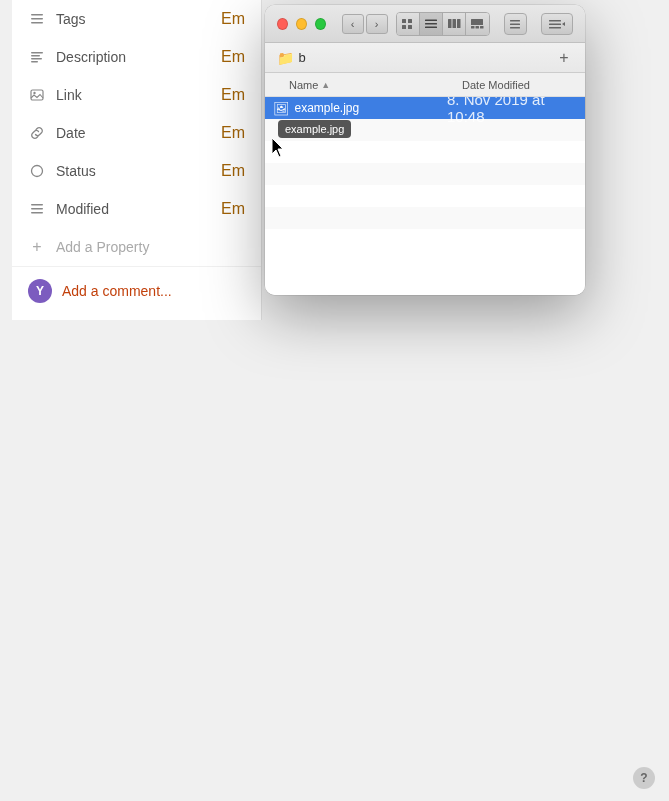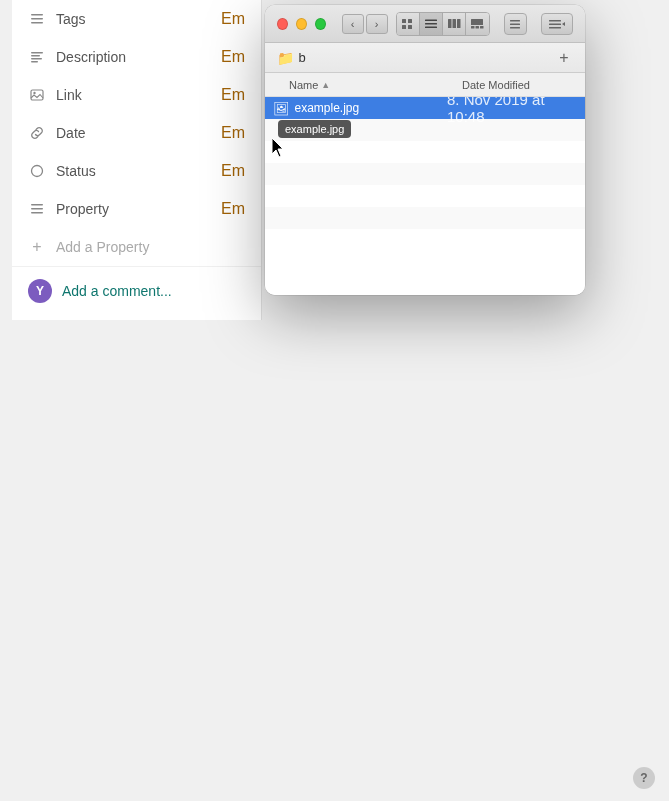--- a/index.html
+++ b/index.html
@@ -66,21 +66,21 @@
       color: white;
       font-size: 12px;
       font-weight: 600;
       display: flex;
       align-items: center;
       justify-content: center;
       flex-shrink: 0;
     }
 
     .comment-placeholder {
-      color: #0f766e;
+      color: #c2410c;
       font-size: 14px;
     }
 
     
     .finder-window {
       position: absolute;
       left: 265px;
       top: 5px;
       width: 320px;
       height: 290px;
@@ -412,21 +412,21 @@
   </div>
 
   <div class="sidebar-item">
     <span class="icon">
       <svg width="16" height="16" viewBox="0 0 16 16" fill="none">
         <rect x="2" y="3" width="12" height="1.5" rx="0.75" fill="#888"></rect>
         <rect x="2" y="7" width="12" height="1.5" rx="0.75" fill="#888"></rect>
         <rect x="2" y="11" width="12" height="1.5" rx="0.75" fill="#888"></rect>
       </svg>
     </span>
-    <span>Property</span>
+    <span>Modified</span>
     <span class="value">Em</span>
   </div>
 
   <div class="sidebar-item add-property">
     <span class="icon" style="color:#aaa; font-size:16px; font-weight:300;">+</span>
     <span>Add a Property</span>
   </div>
 
   <div class="sidebar-item add-comment">
     <div class="avatar">Y</div>

